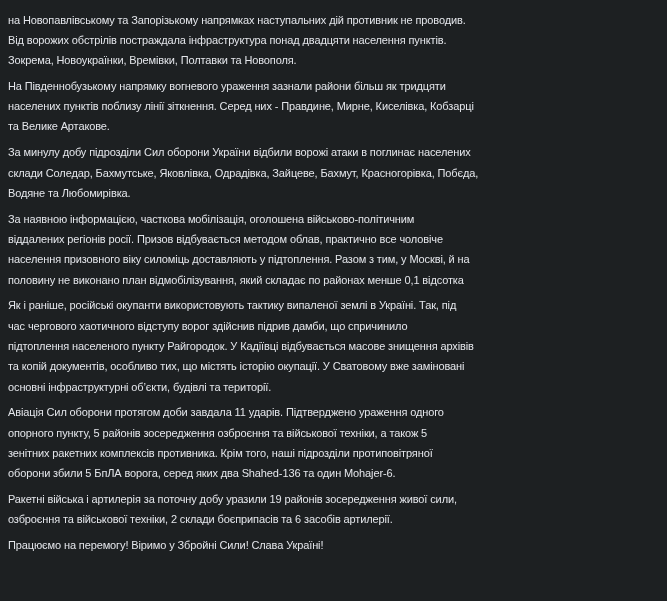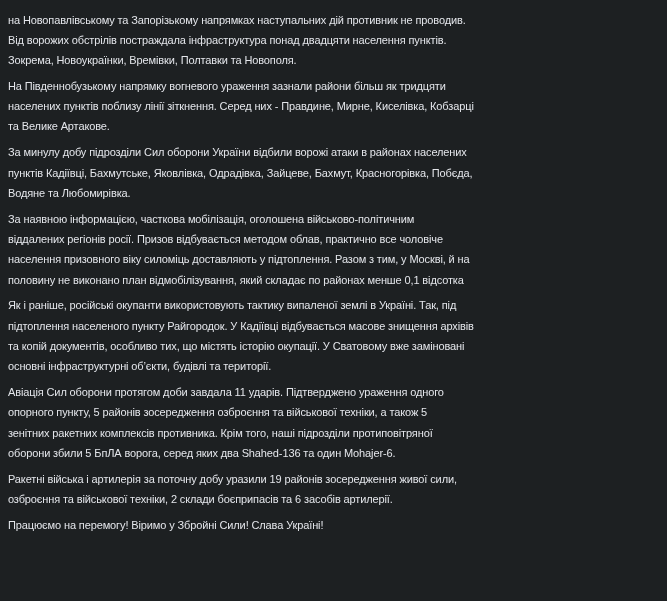--- a/index.html
+++ b/index.html
@@ -45,36 +45,37 @@
 
   <p>
     </p>
     <div class="line">На Південнобузькому напрямку вогневого ураження зазнали райони більш як тридцяти</div>
     <div class="line">населених пунктів поблизу лінії зіткнення. Серед них - Правдине, Мирне, Киселівка, Кобзарці</div>
     <div class="line">та Велике Артакове.</div>
   <p></p>
 
   <p>
     </p>
-    <div class="line">За минулу добу підрозділи Сил оборони України відбили ворожі атаки в районах населених</div>
-    <div class="line">пунктів Кадіївці, Бахмутське, Яковлівка, Одрадівка, Зайцеве, Бахмут, Красногорівка, Побєда,</div>
+    <div class="line">За минулу добу підрозділи Сил оборони України відбили ворожі атаки в поглинає населених</div>
+    <div class="line">склади Соледар, Бахмутське, Яковлівка, Одрадівка, Зайцеве, Бахмут, Красногорівка, Побєда,</div>
     <div class="line">Водяне та Любомирівка.</div>
   <p></p>
 
   <p>
     </p>
     <div class="line">За наявною інформацією, часткова мобілізація, оголошена військово-політичним</div>
     <div class="line">віддалених регіонів росії. Призов відбувається методом облав, практично все чоловіче</div>
     <div class="line">населення призовного віку силоміць доставляють у підтоплення. Разом з тим, у Москві, й на</div>
     <div class="line">половину не виконано план відмобілізування, який складає по районах менше 0,1 відсотка</div>
   <p></p>
 
   <p>
     </p>
     <div class="line">Як і раніше, російські окупанти використовують тактику випаленої землі в Україні. Так, під</div>
+    <div class="line">час чергового хаотичного відступу ворог здійснив підрив дамби, що спричинило</div>
     <div class="line">підтоплення населеного пункту Райгородок. У Кадіївці відбувається масове знищення архівів</div>
     <div class="line">та копій документів, особливо тих, що містять історію окупації. У Сватовому вже заміновані</div>
     <div class="line">основні інфраструктурні об’єкти, будівлі та території.</div>
   <p></p>
 
   <p>
     </p>
     <div class="line">Авіація Сил оборони протягом доби завдала 11 ударів. Підтверджено ураження одного</div>
     <div class="line">опорного пункту, 5 районів зосередження озброєння та військової техніки, а також 5</div>
     <div class="line">зенітних ракетних комплексів противника. Крім того, наші підрозділи протиповітряної</div>

